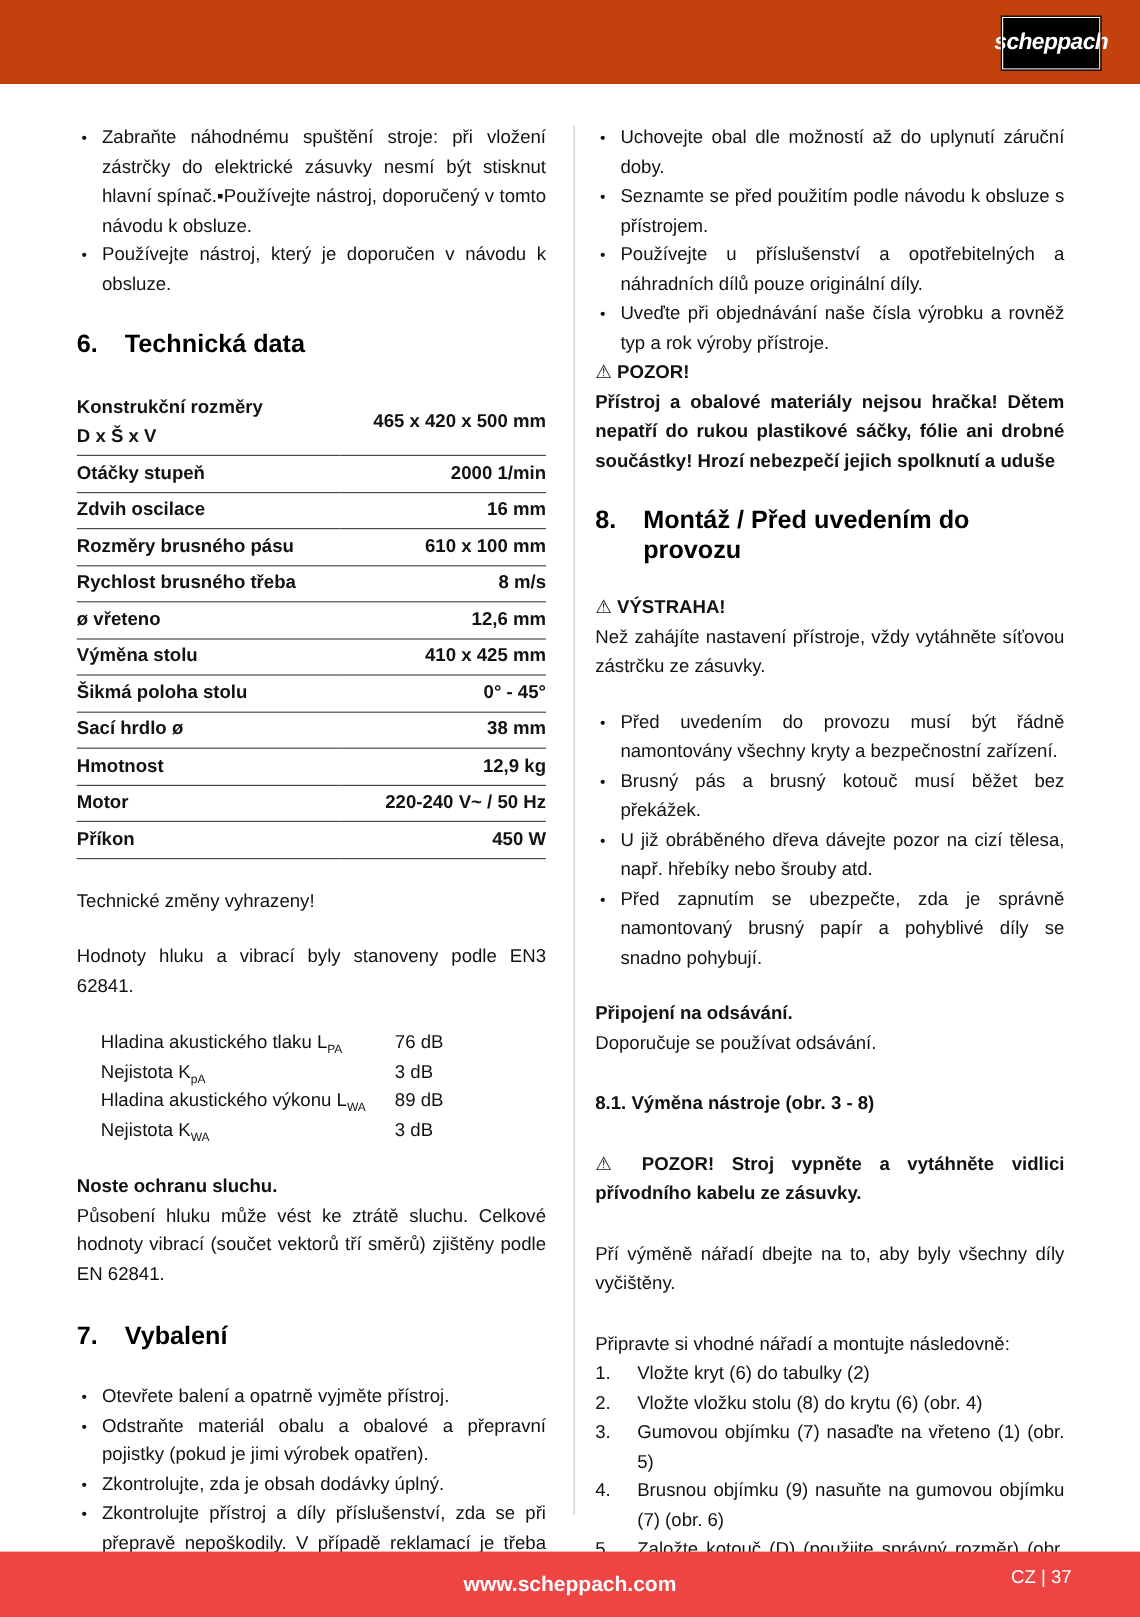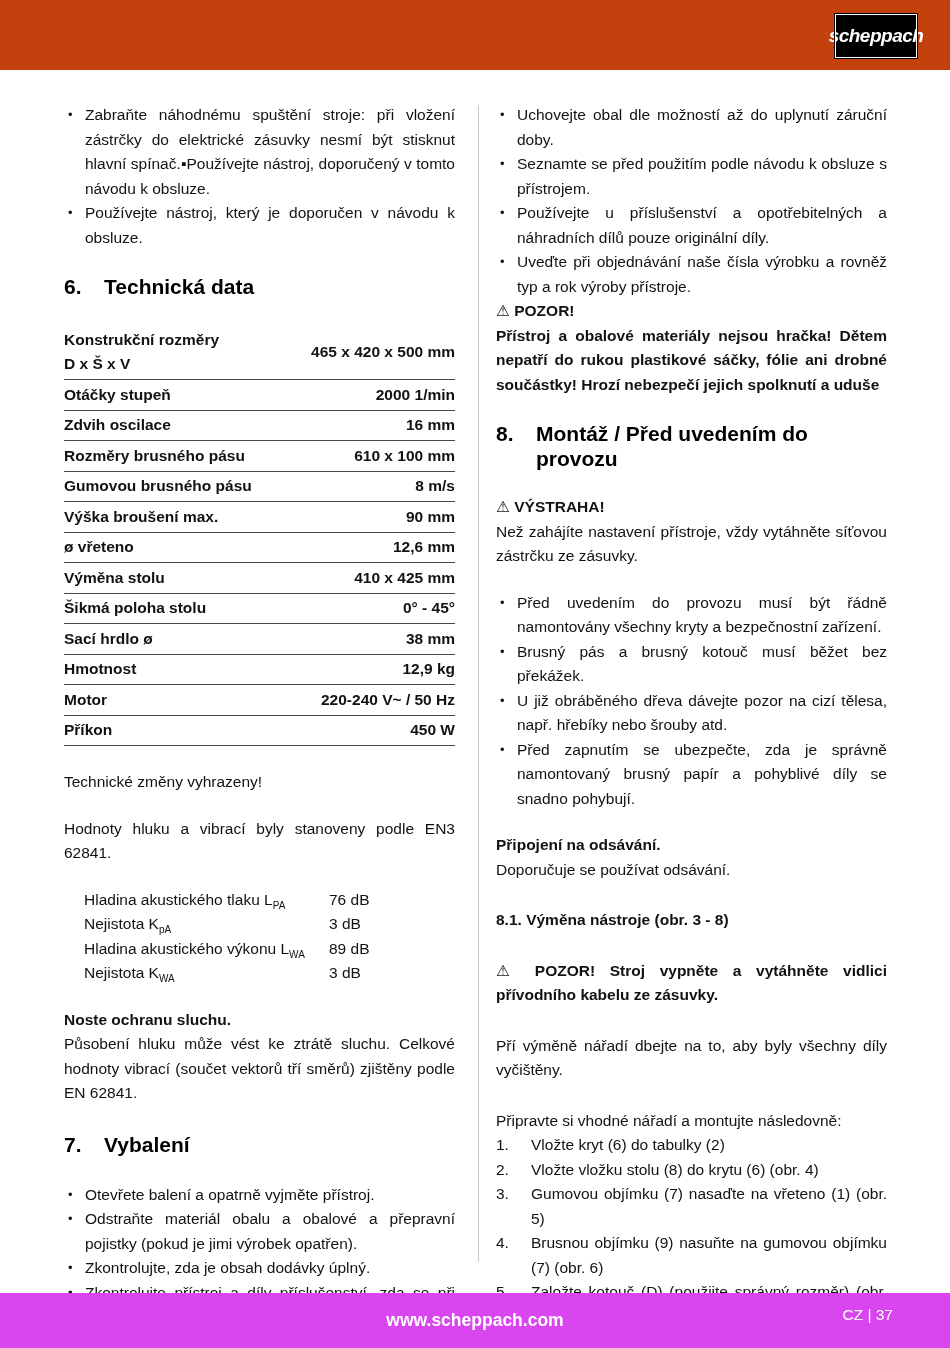--- a/index.html
+++ b/index.html
@@ -41,21 +41,21 @@
   .noise-row sub { font-size: 10px; line-height: 0; }
   
   .warn-title { font-weight: bold; }
   .warn-tri { font-weight: normal; }
   
   ol.steps { list-style: none; }
   ol.steps li { position: relative; padding-left: 35px; text-align: justify; }
   ol.steps li .snum { position: absolute; left: 0; top: 0; }
   
   .footer {
-    position: absolute; left: 0; top: 1293px; width: 950px; height: 55px; background: #d946ef;
+    position: absolute; left: 0; top: 1293px; width: 950px; height: 55px; background: #ef4444;
     color: #fff; display: flex; align-items: center; justify-content: center;
   }
   .footer .site { font-weight: bold; font-size: 17.5px; }
   .footer .pageref { position: absolute; right: 57px; top: 0; height: 45px; display: flex; align-items: center; font-size: 15.5px; }
   .mt16 { margin-top: 0; }
   .mt22 { margin-top: 22px; }
   .mt24 { margin-top: 24px; }
   .mt26 { margin-top: 26px; }
 </style>
 </head>
@@ -102,26 +102,22 @@
       </tr>
       <tr>
         <td>Zdvih oscilace</td>
         <td class="val">16 mm</td>
       </tr>
       <tr>
         <td>Rozměry brusného pásu</td>
         <td class="val">610 x 100 mm</td>
       </tr>
       <tr>
-        <td>Gumovou brusného pásu</td>
+        <td>Rychlost brusného třeba</td>
         <td class="val">8 m/s</td>
-      </tr>
-      <tr>
-        <td>Výška broušení max.</td>
-        <td class="val">90 mm</td>
       </tr>
       <tr>
         <td>ø vřeteno</td>
         <td class="val">12,6 mm</td>
       </tr>
       <tr>
         <td>Výměna stolu</td>
         <td class="val">410 x 425 mm</td>
       </tr>
       <tr>

